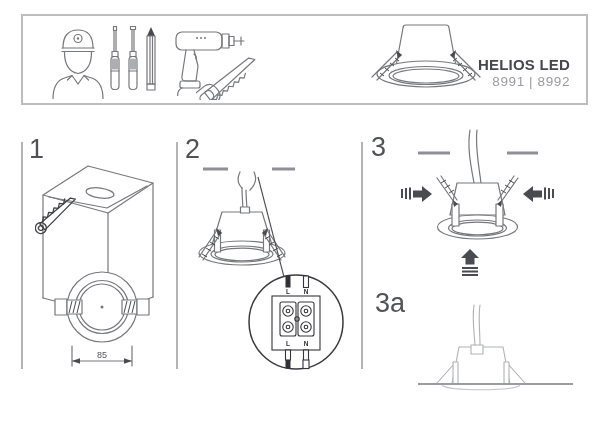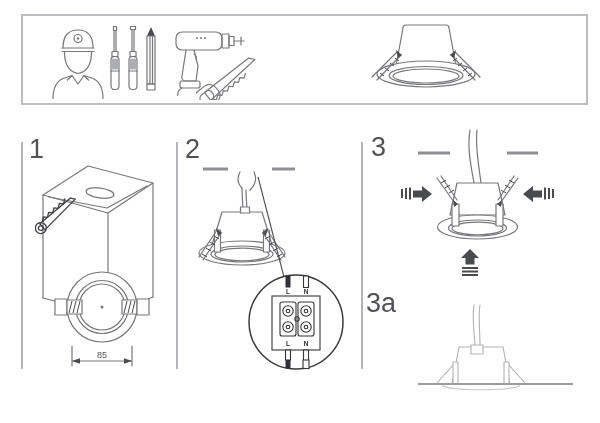--- a/index.html
+++ b/index.html
@@ -100,30 +100,34 @@
         <path class="hatch" d="M35,38 L39,41 M30,43 L34,46 M25,48 L29,51 M20,53 L24,56"></path>
         <polygon class="dark" points="36,30 42,35 38,38"></polygon>
       </g>
       <g>
         <path class="stroke" d="M95,32 L120,57 M91,35 L115,60"></path>
         <path class="hatch" d="M97,38 L93,41 M102,43 L98,46 M107,48 L103,51 M112,53 L108,56"></path>
         <polygon class="dark" points="96,30 90,35 94,38"></polygon>
       </g>
     </svg>
 
+    <div class="brand-block">
+      <div class="brand">HELIOS LED</div>
+      <div class="models">8991 | 8992</div>
+    </div>
   </div>
 
   <div class="divider" style="left:21px"></div>
   <div class="divider" style="left:176px"></div>
   <div class="divider" style="left:361px"></div>
 
   <div class="step-num" style="left:29px;top:136px">1</div>
   <div class="step-num" style="left:185px;top:136px">2</div>
   <div class="step-num" style="left:371px;top:134px">3</div>
-  <div class="step-num" style="left:366px;top:290px">3a</div>
+  <div class="step-num" style="left:375px;top:290px">3a</div>
 
   <svg class="ill" style="left:35px;top:160px" width="135" height="212" viewBox="0 0 135 212">
     <g>
       <path class="stroke" d="M53,6 L118,23 L73,53 L8,35 Z"></path>
       <path class="stroke" d="M14,37 L72,48 L112,26"></path>
       <ellipse class="stroke" cx="65" cy="33" rx="14" ry="5" transform="rotate(8 65 33)"></ellipse>
       <path class="stroke" d="M8,35 V138 M73,53 V155 M118,23 V137"></path>
       <path class="stroke" d="M8,138 L73,155 L118,137"></path>
     </g>
     <g transform="rotate(-40 25 52)">

